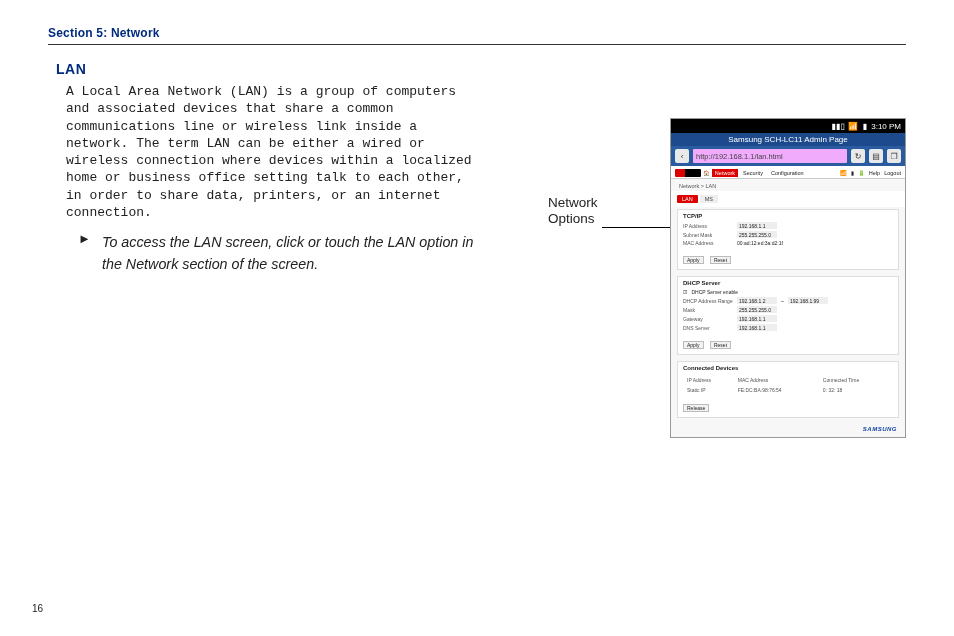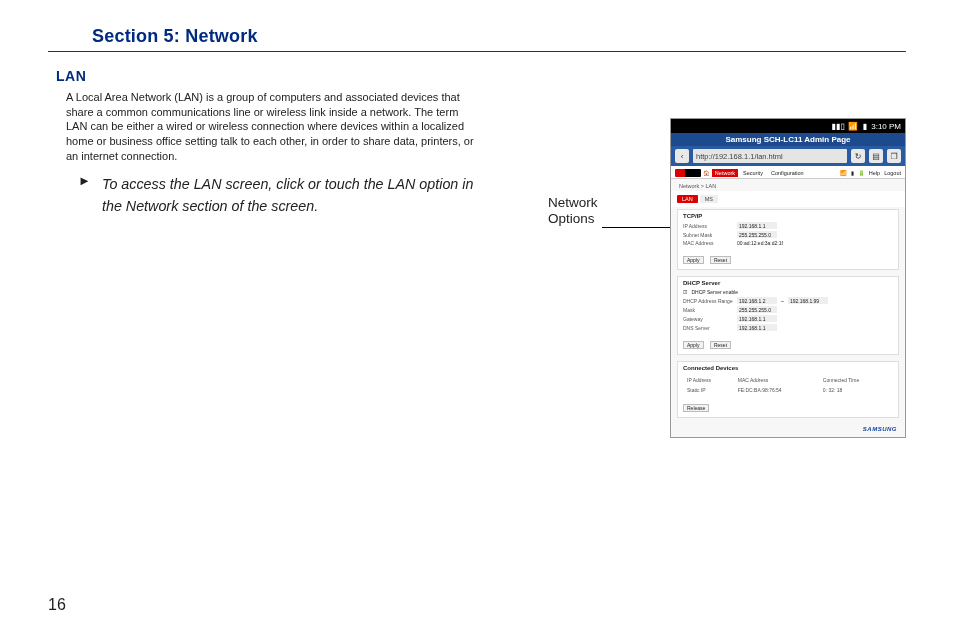--- a/index.html
+++ b/index.html
@@ -1,37 +1,37 @@
 <!DOCTYPE html>
 <html><head>
 <meta charset="utf-8">
 <style>
   * { box-sizing: border-box; margin: 0; padding: 0; }
   body { width: 954px; height: 636px; background: #fff; font-family: Arial, Helvetica, sans-serif; color: #222; position: relative; overflow: hidden; }
   .page { padding: 26px 48px 20px 48px; }
-  .section-title { color: #002b7f; font-family: Arial, Helvetica, sans-serif; font-weight: 900; font-size: 18px; letter-spacing: 0.2px; margin-bottom: 4px; margin-left: 44px; }
+  .section-title { color: #002b7f; font-family: Arial, Helvetica, sans-serif; font-weight: 900; font-size: 12px; letter-spacing: 0.2px; margin-bottom: 4px; }
   .hr { border: none; border-top: 1px solid #333; margin: 0 0 16px 0; }
   .content-row { display: flex; align-items: flex-start; gap: 0; }
   .left-col { width: 450px; padding-right: 20px; }
   .sub-head { color: #002b7f; font-weight: 900; font-size: 14px; margin: 0 0 6px 8px; letter-spacing: 0.5px; }
-  .para { font-size: 11px; line-height: 1.33; margin: 0 0 10px 18px; }
+  .para { font-size: 13px; line-height: 1.33; margin: 0 0 10px 18px; font-family: Liberation Mono, monospace; }
   .bullet-row { display: flex; margin-left: 30px; }
   .bullet-marker { width: 24px; flex: 0 0 24px; font-size: 13px; }
   .bullet-text { font-size: 14.3px; line-height: 1.55; font-style: italic; }
   .callout { position: absolute; left: 548px; top: 195px; font-size: 13.5px; line-height: 1.2; text-align: left; }
   .callout-line { position: absolute; left: 602px; top: 227px; width: 74px; height: 1px; background: #000; }
-  .page-num { position: absolute; left: 48px; bottom: 22px; font-size: 16px; }
+  .page-num { position: absolute; left: 32px; bottom: 22px; font-size: 10px; }
   
   .device { position: absolute; left: 670px; top: 118px; width: 236px; border: 1px solid #999; background: #fff; }
   .statusbar { height: 14px; background: #000; color: #fff; display: flex; justify-content: flex-end; align-items: center; padding: 0 4px; font-size: 8px; gap: 4px; }
   .statusbar .icon { display: inline-block; }
-  .titlebar { background: #1d4a8c; color: #fff; text-align: center; font-size: 8px; font-weight: bold; padding: 2px 0; }
+  .titlebar { background: #1d4a8c; color: #fff; text-align: center; font-size: 8px; font-weight: normal; padding: 2px 0; }
   .browser-row { background: #2a5ba0; padding: 3px 4px; display: flex; align-items: center; gap: 4px; }
   .nav-btn { width: 14px; height: 14px; background: #e9e9e9; border-radius: 2px; display: flex; align-items: center; justify-content: center; font-size: 8px; color: #333; }
-  .urlbar { flex: 1; background: #e5e5e5; height: 14px; font-size: 7.5px; display: flex; align-items: center; padding: 0 3px; color: #444; border-radius: 1px; }
+  .urlbar { flex: 1; background: #f0abfc; height: 14px; font-size: 7.5px; display: flex; align-items: center; padding: 0 3px; color: #444; border-radius: 1px; }
   .page-body { background: #f7f7f7; }
   .brandbar { background: #fff; border-bottom: 1px solid #ccc; padding: 3px 4px 1px 4px; display: flex; align-items: center; gap: 2px; font-size: 5.5px; }
   .brand-logo { width: 26px; height: 8px; background: linear-gradient(90deg,#d00 0 40%, #000 40% 100%); border-radius: 1px; }
   .tab { padding: 1px 3px; font-size: 5.5px; }
   .tab.active { background: #d00; color: #fff; }
   .brand-right { margin-left: auto; display: flex; gap: 4px; font-size: 5.5px; align-items: center; }
   .netopts { background: #fff; padding: 4px 6px; display: flex; gap: 2px; align-items: center; }
   .pill { font-size: 5.5px; padding: 1px 5px; border-radius: 1px; }
   .pill.active { background: #d00; color: #fff; }
   .pill.inactive { background: #eee; color: #444; }

